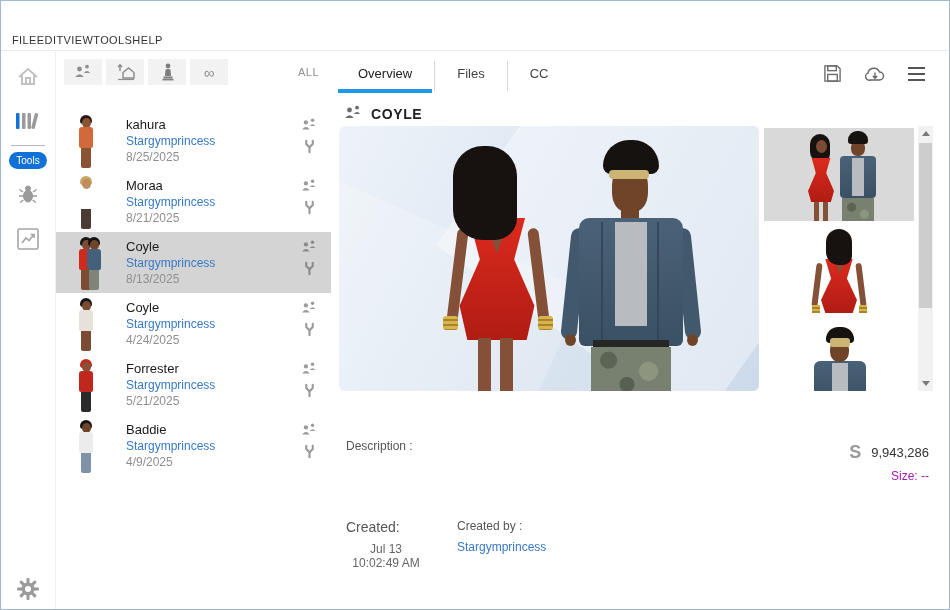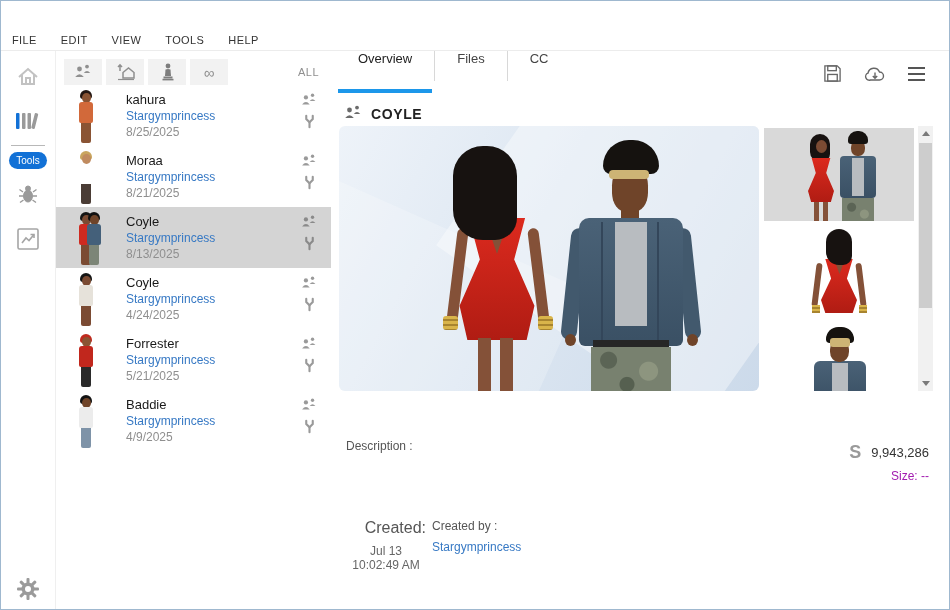--- a/index.html
+++ b/index.html
@@ -13,21 +13,21 @@
   .win-controls{position:absolute;right:0;top:0;height:28px;display:flex}
   .win-btn{width:46px;height:28px;display:flex;align-items:center;justify-content:center;cursor:default}
   .glyph-min{width:11px;height:1px;background:#777}
   .glyph-max{width:10px;height:10px;border:1px solid #777}
   .glyph-close{position:relative;width:12px;height:12px}
   .glyph-close::before,.glyph-close::after{content:"";position:absolute;left:5px;top:0;width:1.5px;height:12px;background:#777}
   .glyph-close::before{transform:rotate(45deg)}
   .glyph-close::after{transform:rotate(-45deg)}
 
   
-  .menubar{position:absolute;left:0;top:28px;width:100%;height:22px;display:flex;align-items:center;gap:24px;padding-left:11px;border-bottom:1px solid #ececec}
+  .menubar{position:absolute;left:0;top:28px;width:100%;height:22px;display:flex;align-items:center;padding-left:11px;border-bottom:1px solid #ececec}
   .menu-item{font-size:11px;color:#333;letter-spacing:.4px;cursor:default}
 
   
   .leftstrip{position:absolute;left:0;top:50px;width:55px;height:560px;background:#fff;border-right:1px solid #efefef}
   .strip-item{display:flex;justify-content:center;margin-top:0}
   .strip-home{margin-top:14px}
   .strip-lib{margin-top:22px}
   .strip-divider{margin:14px 10px 0 10px;height:1px;background:#b8b8b8}
   .tools-badge{margin:6px auto 0 auto;width:38px;height:17px;background:#1271d6;color:#fff;font-size:10px;border-radius:9px;display:flex;align-items:center;justify-content:center}
   .strip-bug{margin-top:14px}
@@ -37,21 +37,21 @@
   
   .listpanel{position:absolute;left:55px;top:50px;width:275px;height:533px;background:#fff}
   .searchbox{position:relative;margin:13px 4px 0 8px}
   .searchbox input{width:265px;height:26px;border:1px solid #a6a6a6;padding:0 28px 0 8px;font-size:12px;color:#333;font-family:"Liberation Sans",sans-serif;outline:none}
   .searchbox input::placeholder{color:#9a9a9a}
   .search-glyph{position:absolute;right:8px;top:5px}
   .filterrow{display:flex;align-items:center;gap:4px;margin:8px 8px 0 8px}
   .filter-btn{width:38px;height:26px;background:#f2f2f2;border:none;display:flex;align-items:center;justify-content:center;cursor:default}
   .filter-inf{font-size:15px;color:#8f8f8f;line-height:1}
   .all-label{margin-left:auto;font-size:11px;color:#8f8f8f;letter-spacing:.5px;padding-right:4px;cursor:default}
-  .rows{margin-top:0}
+  .rows{margin-top:25px}
   .list-row{position:relative;height:61px;display:flex;align-items:center;padding-left:14px;cursor:default}
   .list-row.selected{background:#d4d4d4}
   .thumb{position:relative;width:34px;height:56px;flex:0 0 34px}
   .fig{position:absolute;width:16px;height:56px;left:8px;top:2px}
   .fig .hair{position:absolute;top:0;left:2px;width:12px;height:9px;border-radius:6px 6px 3px 3px;background:var(--hair,#222)}
   .fig .head{position:absolute;top:3px;left:3.5px;width:9px;height:10px;border-radius:50%;background:var(--skin,#8a5434)}
   .fig .torso{position:absolute;top:12px;left:1px;width:14px;height:21px;border-radius:3px 3px 2px 2px;background:var(--outfit,#c33)}
   .fig .legs{position:absolute;top:33px;left:3px;width:10px;height:20px;border-radius:0 0 2px 2px;background:var(--legs,#8a5434)}
   .fig.f2{left:16px;display:var(--fig2,none)}
   .fig.f2 .hair{background:var(--hair2,#111)}
@@ -59,21 +59,21 @@
   .fig.f2 .torso{background:var(--outfit2,#44607a)}
   .fig.f2 .legs{background:var(--legs2,#7c8577)}
   .row-text{margin-left:22px;display:flex;flex-direction:column;gap:2px}
   .row-name{font-size:13px;color:#1a1a1a}
   .row-author{font-size:12px;color:#3779c4;text-decoration:none;cursor:pointer}
   .row-date{font-size:12px;color:#8f8f8f}
   .row-icons{position:absolute;right:14px;top:8px;display:flex;flex-direction:column;align-items:center;gap:6px}
 
   
   .mainpanel{position:absolute;left:330px;top:50px;width:620px;height:533px;background:#fff}
-  .tabsrow{position:relative;height:42px;display:flex;padding-left:17px}
+  .tabsrow{position:relative;height:42px;display:flex;align-items:flex-end;padding-left:17px}
   .tab{position:relative;font-size:13px;color:#444;padding:0 10px 12px 10px;cursor:default}
   .tab.active{color:#222}
   .tab.active::after{content:"";position:absolute;left:-10px;right:-10px;bottom:0;height:4px;background:#1c97ea}
   .tab-sep{width:1px;height:30px;background:#d8d8d8;margin:0 12px 2px 12px}
   .top-icons{position:absolute;right:26px;top:13px;display:flex;gap:22px;align-items:center}
   .top-icons>span{cursor:pointer;display:flex}
   .hamburger{display:flex;flex-direction:column;gap:4px}
   .hamburger i{display:block;width:17px;height:2px;background:#555}
   .titlerow{display:flex;align-items:center;gap:9px;margin:12px 0 0 13px}
   .detail-title{font-size:14px;font-weight:bold;color:#222;letter-spacing:.6px}
@@ -157,24 +157,24 @@
   .fam-line{font-size:12px;color:#333}
   .fam-line a{color:#3779c4;text-decoration:none;cursor:pointer}
   .funds-line{margin-top:6px;display:flex;justify-content:flex-end;align-items:center;gap:10px}
   .simoleon{font-size:18px;font-weight:bold;color:#9a9a9a;line-height:1}
   .funds-val{font-size:13px;color:#333}
   .size-line{margin-top:8px;font-size:12px;color:#a21caf}
 
   
   .created-block{position:absolute;left:15px;top:468px;display:flex}
   .created-col1{width:80px}
-  .created-lblrow{display:flex;justify-content:flex-end;font-size:16px;color:#555}
+  .created-lblrow{display:flex;justify-content:flex-start;font-size:14px;color:#555}
   .created-date{margin-top:7px;text-align:center;font-size:12px;color:#666;white-space:nowrap}
   .created-time{text-align:center;font-size:12px;color:#666;white-space:nowrap}
-  .created-col2{margin-left:6px}
+  .created-col2{margin-left:31px}
   .createdby-lbl{font-size:12px;color:#555}
   .createdby-val{display:inline-block;margin-top:7px;font-size:12px;color:#3779c4;text-decoration:none;cursor:pointer}
 
   
   .statusbar{position:absolute;left:55px;top:583px;width:895px;height:27px;background:#f1f1f1}
   .status-text{position:absolute;left:0;top:0;width:100%;height:100%;display:flex;align-items:center;justify-content:center;font-size:12px;color:#555}
   .view-toggles{position:absolute;left:9px;top:3px;display:flex;gap:5px;align-items:center}
   .view-btn{width:24px;height:21px;display:flex;align-items:center;justify-content:center;cursor:pointer}
   .view-btn.active{background:#cfe3f5;border:1px solid #84b3dc;border-radius:2px}
   .grid-glyph{display:grid;grid-template-columns:7px 7px;grid-template-rows:7px 7px;gap:1px}

